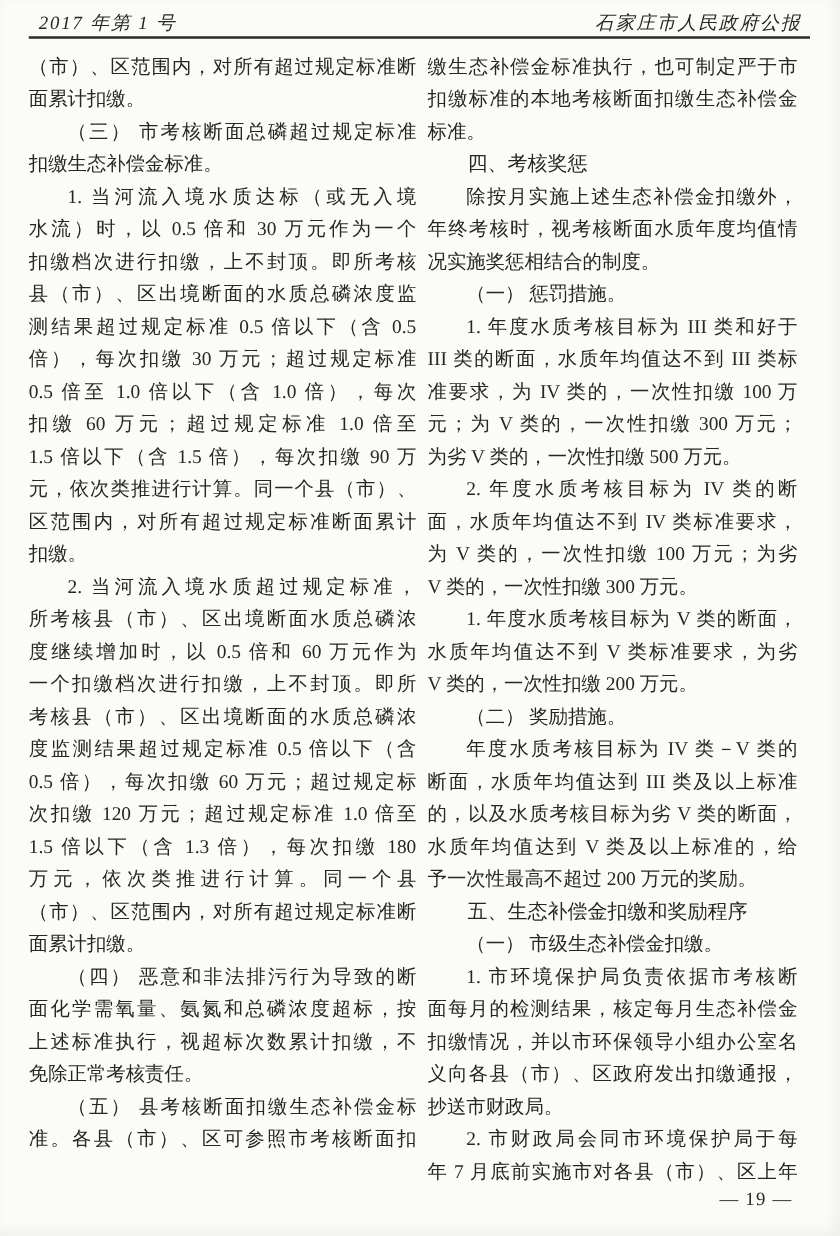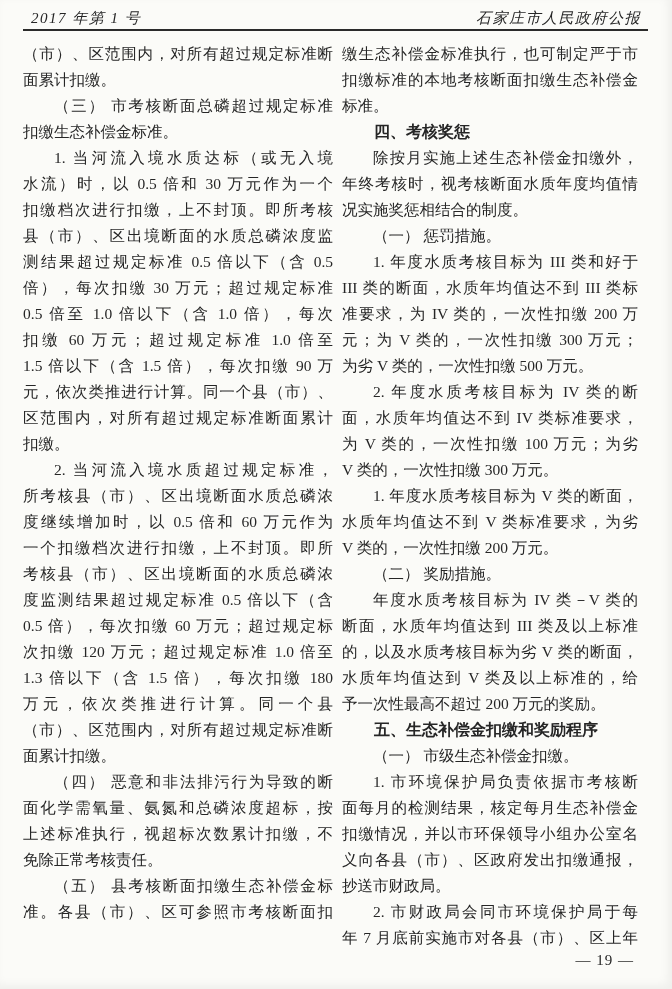--- a/index.html
+++ b/index.html
@@ -17,21 +17,21 @@
   .col-left{left:23px;width:310px;}
   .col-right{left:342px;width:296px;}
   .line{
     height:26px;line-height:26px;font-size:15.5px;
     text-align:justify;overflow:hidden;white-space:nowrap;
   }
   .just{text-align-last:justify;-moz-text-align-last:justify;text-justify:inter-character;white-space:normal;}
   .ind{text-indent:2em;}
   .song{font-style:normal;}
   .kai{}
-  .hei{font-family:"Liberation Sans","DejaVu Sans",sans-serif;font-weight:700;font-size:16px;font-style:normal;}
+  .hei{font-family:"Liberation Sans","DejaVu Sans",sans-serif;font-weight:400;font-size:16px;font-style:normal;}
   .footer{position:absolute;top:952px;right:38px;font-size:15px;letter-spacing:1px;white-space:nowrap;}
 </style>
 </head>
 <body>
 
 <div class="page">
   <div class="hdr hdr-left">2017 年第 1 号</div>
   <div class="hdr hdr-right">石家庄市人民政府公报</div>
   <div class="rule"></div>
 
@@ -53,21 +53,21 @@
       <div class="line song just">区范围内，对所有超过规定标准断面累计</div>
       <div class="line song">扣缴。</div>
       <div class="line song just ind">2. 当河流入境水质超过规定标准，</div>
       <div class="line song just">所考核县（市）、区出境断面水质总磷浓</div>
       <div class="line song just">度继续增加时，以 0.5 倍和 60 万元作为</div>
       <div class="line song just">一个扣缴档次进行扣缴，上不封顶。即所</div>
       <div class="line song just">考核县（市）、区出境断面的水质总磷浓</div>
       <div class="line song just">度监测结果超过规定标准 0.5 倍以下（含</div>
       <div class="line song just">0.5 倍），每次扣缴 60 万元；超过规定标</div>
       <div class="line song just">次扣缴 120 万元；超过规定标准 1.0 倍至</div>
-      <div class="line song just">1.3 倍以下（含 1.5 倍），每次扣缴 180</div>
+      <div class="line song just">1.5 倍以下（含 1.3 倍），每次扣缴 180</div>
       <div class="line song just">万元，依次类推进行计算。同一个县</div>
       <div class="line song just">（市）、区范围内，对所有超过规定标准断</div>
       <div class="line song">面累计扣缴。</div>
       <div class="line kai just ind">（四） 恶意和非法排污行为导致的断</div>
       <div class="line kai just">面化学需氧量、氨氮和总磷浓度超标，按</div>
       <div class="line kai just">上述标准执行，视超标次数累计扣缴，不</div>
       <div class="line kai">免除正常考核责任。</div>
       <div class="line kai just ind">（五） 县考核断面扣缴生态补偿金标</div>
       <div class="line song just"><span class="kai">准。</span><span class="song">各县（市）、区可参照市考核断面扣</span></div>
     </div>
@@ -75,21 +75,21 @@
       <div class="line song just">缴生态补偿金标准执行，也可制定严于市</div>
       <div class="line song just">扣缴标准的本地考核断面扣缴生态补偿金</div>
       <div class="line song">标准。</div>
       <div class="line hei ind">四、考核奖惩</div>
       <div class="line song just ind">除按月实施上述生态补偿金扣缴外，</div>
       <div class="line song just">年终考核时，视考核断面水质年度均值情</div>
       <div class="line song">况实施奖惩相结合的制度。</div>
       <div class="line kai ind">（一） 惩罚措施。</div>
       <div class="line song just ind">1. 年度水质考核目标为 III 类和好于</div>
       <div class="line song just">III 类的断面，水质年均值达不到 III 类标</div>
-      <div class="line song just">准要求，为 IV 类的，一次性扣缴 200 万</div>
+      <div class="line song just">准要求，为 IV 类的，一次性扣缴 100 万</div>
       <div class="line song just">元；为 V 类的，一次性扣缴 300 万元；</div>
       <div class="line song">为劣 V 类的，一次性扣缴 500 万元。</div>
       <div class="line song just ind">2. 年度水质考核目标为 IV 类的断</div>
       <div class="line song just">面，水质年均值达不到 IV 类标准要求，</div>
       <div class="line song just">为 V 类的，一次性扣缴 100 万元；为劣</div>
       <div class="line song">V 类的，一次性扣缴 300 万元。</div>
       <div class="line song just ind">1. 年度水质考核目标为 V 类的断面，</div>
       <div class="line song just">水质年均值达不到 V 类标准要求，为劣</div>
       <div class="line song">V 类的，一次性扣缴 200 万元。</div>
       <div class="line kai ind">（二） 奖励措施。</div>

